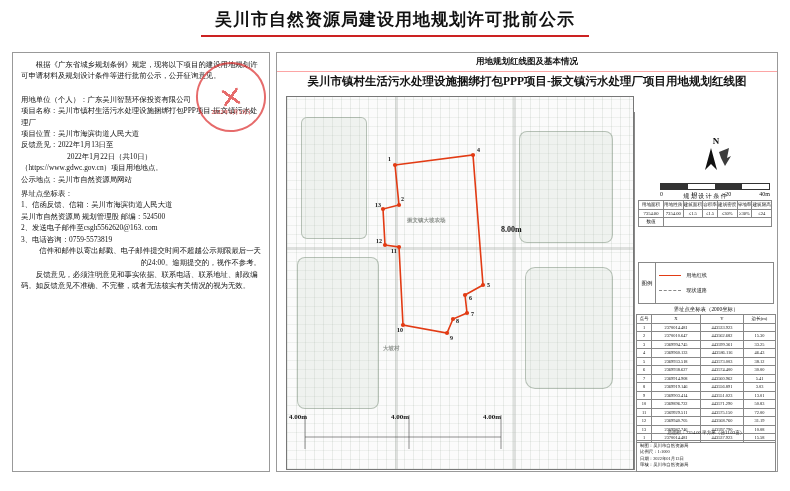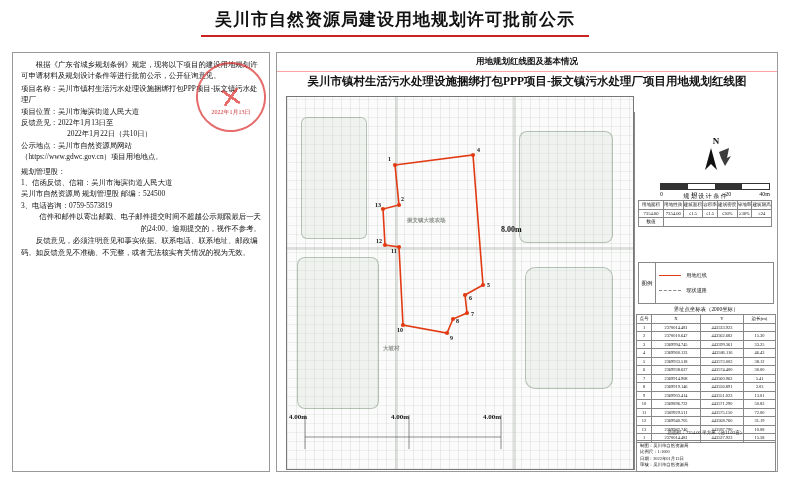--- a/index.html
+++ b/index.html
@@ -177,39 +177,43 @@
 <body>
 
 <div class="page">
 
   <div class="title-wrap">
     <span class="title">吴川市自然资源局建设用地规划许可批前公示</span>
   </div>
 
   <div class="left-col">
     <p class="indent">根据《广东省城乡规划条例》规定，现将以下项目的建设用地规划许可申请材料及规划设计条件等进行批前公示，公开征询意见。</p>
+    <p class="kv" style="margin-top:12px;">
+      <span>用地单位（个人）：</span><span>广东吴川智慧环保投资有限公司</span>
+    </p>
     <p class="kv">
       <span>项目名称：</span><span>吴川市镇村生活污水处理设施捆绑打包PPP项目-振文镇污水处理厂</span>
     </p>
     <p class="kv">
       <span>项目位置：</span><span>吴川市海滨街道人民大道</span>
     </p>
     <p class="kv">
       <span>反馈意见：</span><span>2022年1月13日至</span>
     </p>
     <p class="kv" style="padding-left:46px;">
       <span>2022年1月22日（共10日）</span>
     </p>
+    <p class="kv">（https://www.gdwc.gov.cn）项目用地地点。</p>
     <p class="kv">
       <span>公示地点：</span><span>吴川市自然资源局网站</span>
     </p>
-    <p class="kv">（https://www.gdwc.gov.cn）项目用地地点。</p>
-    <p class="kv" style="margin-top:3px;">规划管理股：</p>
+    <p class="kv" style="margin-top:3px;">界址点坐标表：</p>
     <p class="kv">1、信函反馈、信箱：吴川市海滨街道人民大道</p>
     <p class="kv">吴川市自然资源局   规划管理股  邮编：524500</p>
+    <p class="kv">2、发送电子邮件至csgh5562620@163. com</p>
     <p class="kv">3、电话咨询：0759-5573819</p>
     <p class="indent" style="margin-top:0;text-align:right;">信件和邮件以寄出邮戳、电子邮件提交时间不超越公示期限最后一天的24:00。逾期提交的，视作不参考。</p>
     <p class="indent">反馈意见，必须注明意见和事实依据、联系电话、联系地址、邮政编码。如反馈意见不准确、不完整，或者无法核实有关情况的视为无效。</p>
   </div>
 
   <div class="seal"></div>
   <div style="position:absolute;left:196px;top:108px;width:70px;text-align:center;font-size:6px;color:#c33;font-family:'Liberation Serif',serif;">2022年1月13日</div>
 
   <div class="right-panel">
     <div class="rp-header">用地规划红线图及基本情况</div>

